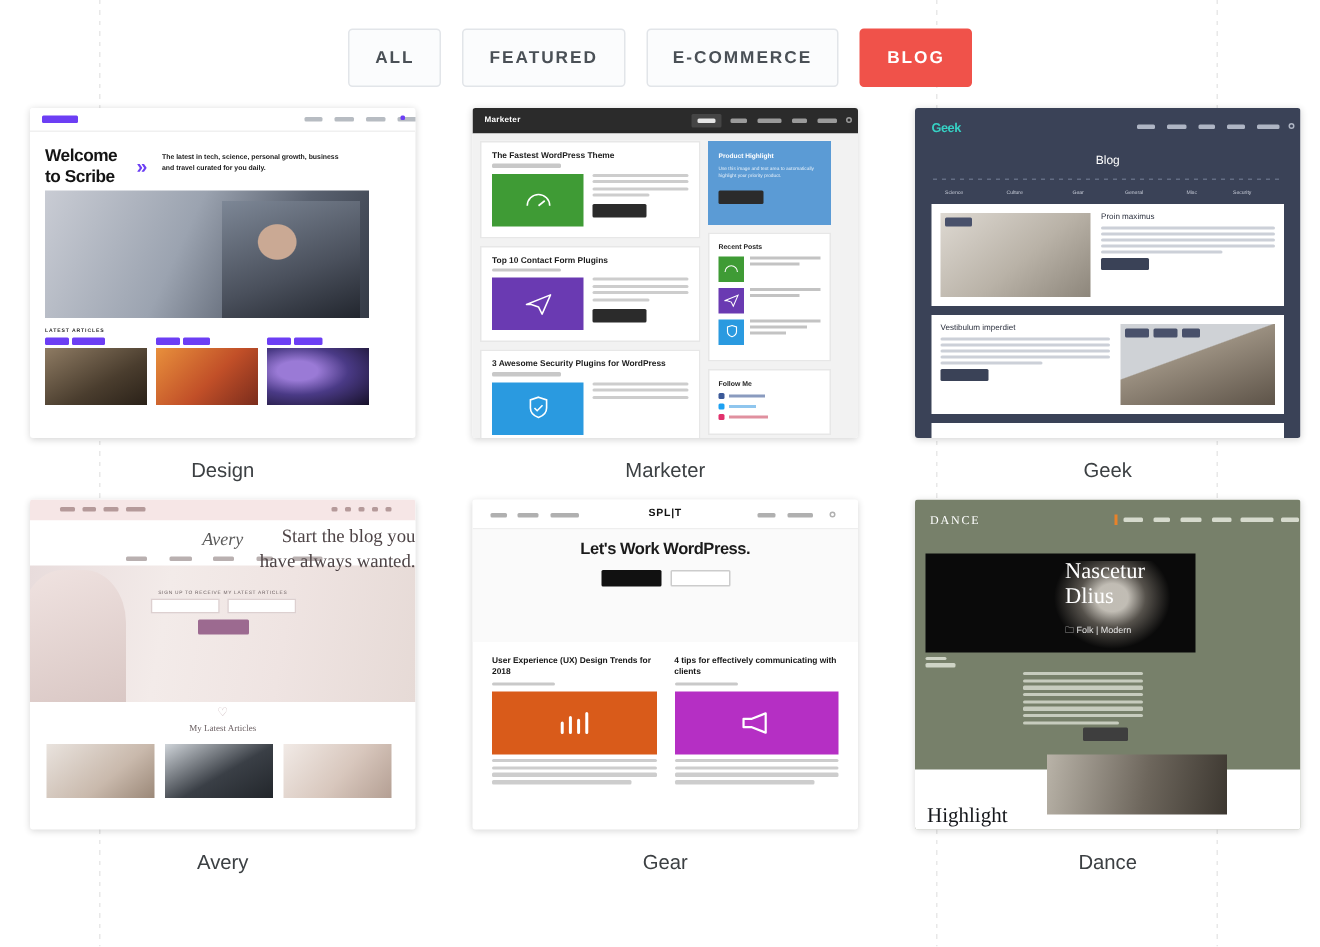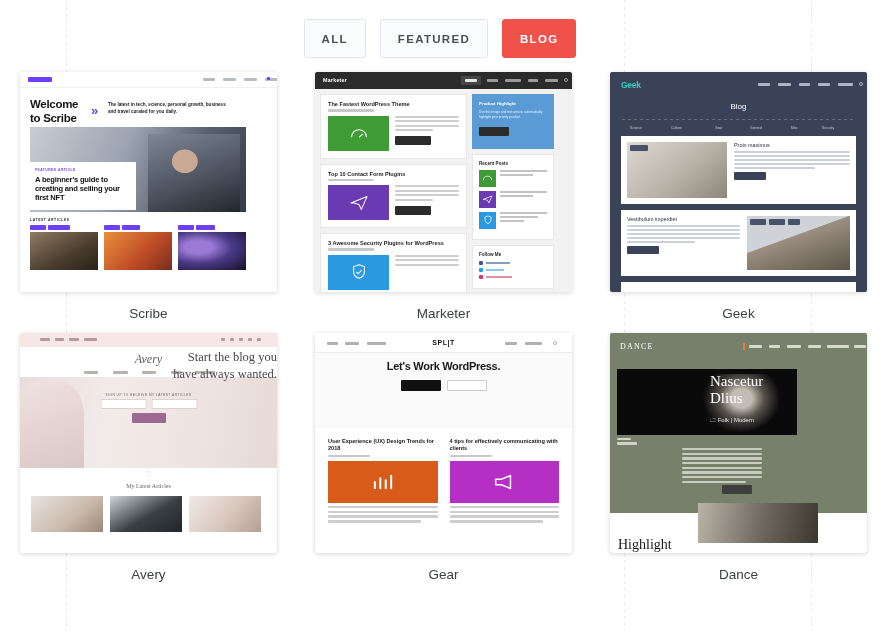--- a/index.html
+++ b/index.html
@@ -144,44 +144,41 @@
 
 <div class="bg-lines">
   <i style="left:66px"></i>
     <i style="left:624px"></i>
     <i style="left:811px"></i>
 </div>
 
 <div class="filters">
   <div class="filter-btn">ALL</div>
   <div class="filter-btn">FEATURED</div>
+  <div class="filter-btn">E-COMMERCE</div>
   <div class="filter-btn active">BLOG</div>
 </div>
 
 <div class="grid">
 
   <div class="cell">
     <div class="thumb">
       <div class="mini">
         <div class="bar sc-head"></div>
         <div class="sc-logo"></div>
         <div class="sc-nav" style="left:183px;width:12px"></div>
         <div class="sc-nav" style="left:203px;width:13px"></div>
         <div class="sc-nav" style="left:224px;width:13px"></div>
         <div class="sc-nav" style="left:245px;width:14px"></div>
         <div class="sc-nav" style="left:243px;top:6px;width:0"></div>
         <div style="position:absolute;left:247px;top:5px;width:3px;height:3px;background:#6c3ef4;border-radius:1px"></div>
         <div class="sc-h1">Welcome<br>to Scribe</div>
         <div class="sc-chev">»</div>
         <div class="sc-lead">The latest in tech, science, personal growth, business and travel curated for you daily.</div>
         <div class="sc-hero"></div>
-        <div class="sc-fcard">
-          <div class="sc-fl">FEATURED ARTICLE</div>
-          <div class="sc-ft">A beginner's guide to creating and selling your first NFT</div>
-        </div>
         <div class="sc-la">LATEST ARTICLES</div>
         <div class="sc-thumbs">
           <div class="sc-th">
               <div class="sc-tags">
                 <i class="sc-tag" style="width:16px;display:block"></i>
                 <i class="sc-tag" style="width:22px;display:block"></i>
               </div>
             <div class="sc-img" style="background:linear-gradient(150deg,#8e7b63,#4a3d2e 60%,#2a2118)"></div>
             </div>
           <div class="sc-th">
@@ -194,21 +191,21 @@
           <div class="sc-th">
               <div class="sc-tags">
                 <i class="sc-tag" style="width:16px;display:block"></i>
                 <i class="sc-tag" style="width:19px;display:block"></i>
               </div>
             <div class="sc-img" style="background:radial-gradient(ellipse at 30% 40%,#9a7ad6 0 20%,#4a3a86 50%,#161028 100%)"></div>
             </div>
         </div>
       </div>
     </div>
-    <div class="tname">Scribe</div>
+    <div class="tname">Design</div>
   </div>
 
   <div class="cell">
     <div class="thumb">
       <div class="mini">
         <div class="bar mk-head"></div>
         <div class="mk-logo">Marketer</div>
         <div class="mk-navsel" style="left:146px;width:20px"></div>
         <div class="mk-nav" style="left:150px;top:7px;width:12px;background:#e6e6e6"></div>
         <div class="mk-nav" style="left:172px;width:11px"></div>

